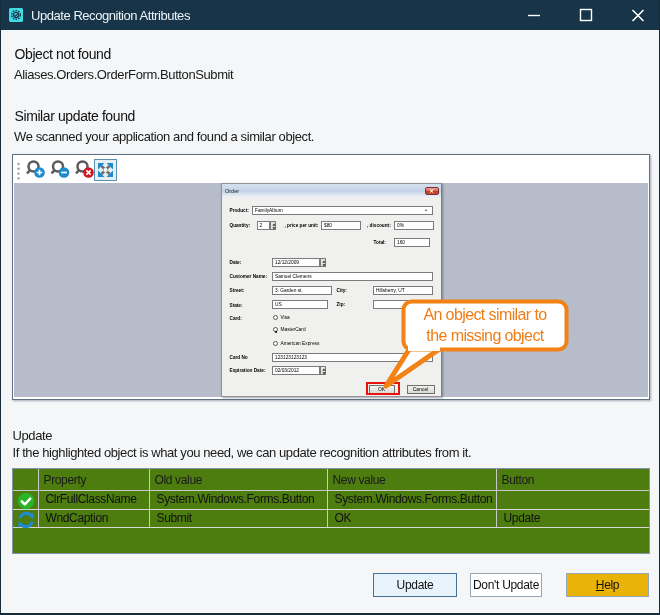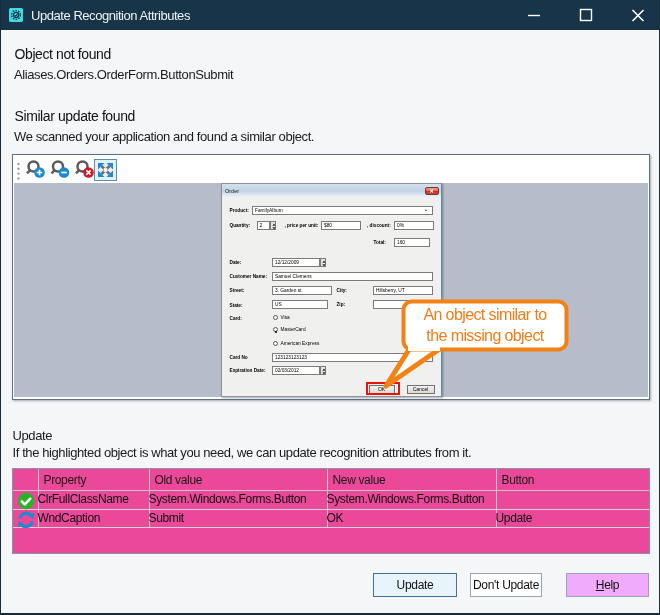--- a/index.html
+++ b/index.html
@@ -16,24 +16,24 @@
 
 #imgbox{position:absolute;left:11px;top:154px;width:638px;height:246px;border:1px solid #5d7183;background:#fff;box-shadow:1px 1px 2px rgba(90,100,115,0.5)}
 #toolbar{position:absolute;left:0;top:0;width:636px;height:28px;background:#fff}
 #greyarea{position:absolute;left:1px;top:28px;width:634px;height:214px;background:#b6bcc9}
 
 #order{position:absolute;left:206.5px;top:0px;width:221px;height:214px;background:#f0f0ee;border:1px solid #8f9399;border-right:1px solid #55919b;box-shadow:1px 1px 2px rgba(60,60,70,0.45)}
 #order .lbl{position:absolute;font-weight:bold;font-size:4.7px;white-space:nowrap}
 #order .tb{position:absolute;background:#fff;border:1px solid #7b7b7b;font-size:4.8px;line-height:7px;padding-left:2px;white-space:nowrap;overflow:visible}
 #order .btn{position:absolute;background:linear-gradient(#f4f3f1,#dcd9d2);border:1px solid #707070;font-size:5px;text-align:center}
 
-#tbl{position:absolute;left:10.5px;top:468px;width:638px;height:86px;border:1px solid #8494a5;background:#ec4899}
+#tbl{position:absolute;left:10.5px;top:468px;width:638px;height:86px;border:1px solid #8494a5;background:#4d7c0f}
 .col{position:absolute;top:0;border-left:1px solid #c8c8c8}
 .hdr{position:absolute;top:0;height:22px;font-size:12px;color:#1a1a1a;line-height:22px;padding-left:6px;letter-spacing:-0.35px}
-.cell{position:absolute;font-size:12px;color:#111;line-height:19px;padding-left:0;white-space:nowrap;letter-spacing:-0.35px}
+.cell{position:absolute;font-size:12px;color:#111;line-height:19px;padding-left:8px;white-space:nowrap;letter-spacing:-0.35px}
 
 .bbtn{position:absolute;top:573px;height:24px;font-size:12px;color:#111;text-align:center;line-height:22px;white-space:nowrap;letter-spacing:-0.3px}
 #order .sp{position:absolute;width:7px;background:#e8e6e1;border:1px solid #7b7b7b}
 #order .sp svg{position:absolute;left:0;top:0}
 #order .radio{position:absolute;width:5.5px;height:5.5px;border:1px solid #555;border-radius:50%;background:#fff}
 #order .rlbl{position:absolute;font-size:4.8px;white-space:nowrap}
 </style></head>
 <body>
 <div id="titlebar">
   <svg id="appicon" viewBox="0 0 14 14" width="14" height="14">
@@ -203,13 +203,13 @@
   <div class="cell" style="left:136px;top:21px">System.Windows.Forms.Button</div>
   <div class="cell" style="left:314px;top:21px">System.Windows.Forms.Button</div>
   <div class="cell" style="left:25px;top:40px">WndCaption</div>
   <div class="cell" style="left:136px;top:40px">Submit</div>
   <div class="cell" style="left:314px;top:40px">OK</div>
   <div class="cell" style="left:483px;top:40px">Update</div>
 </div>
 
 <div class="bbtn" style="left:372px;width:84px;background:#e8f4fb;border:1px solid #44709d">Update</div>
 <div class="bbtn" style="left:469px;width:72px;background:#fff;border:1px solid #98a5b5">Don't Update</div>
-<div class="bbtn" style="left:565px;width:83px;background:#f0abfc;border:1px solid #98a5b5"><u>H</u>elp</div>
+<div class="bbtn" style="left:565px;width:83px;background:#eab308;border:1px solid #98a5b5"><u>H</u>elp</div>
 
 </body></html>

